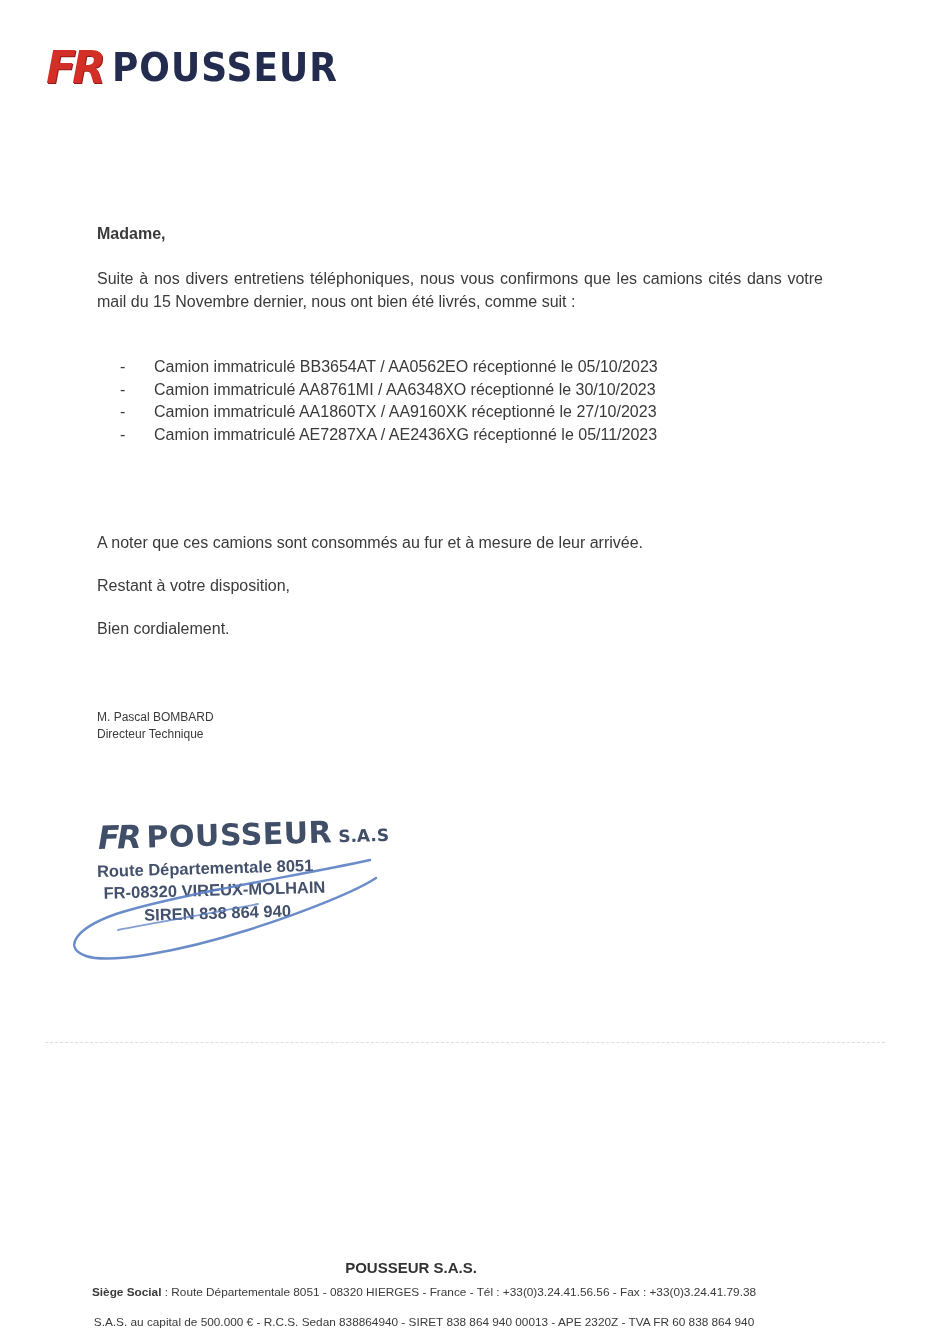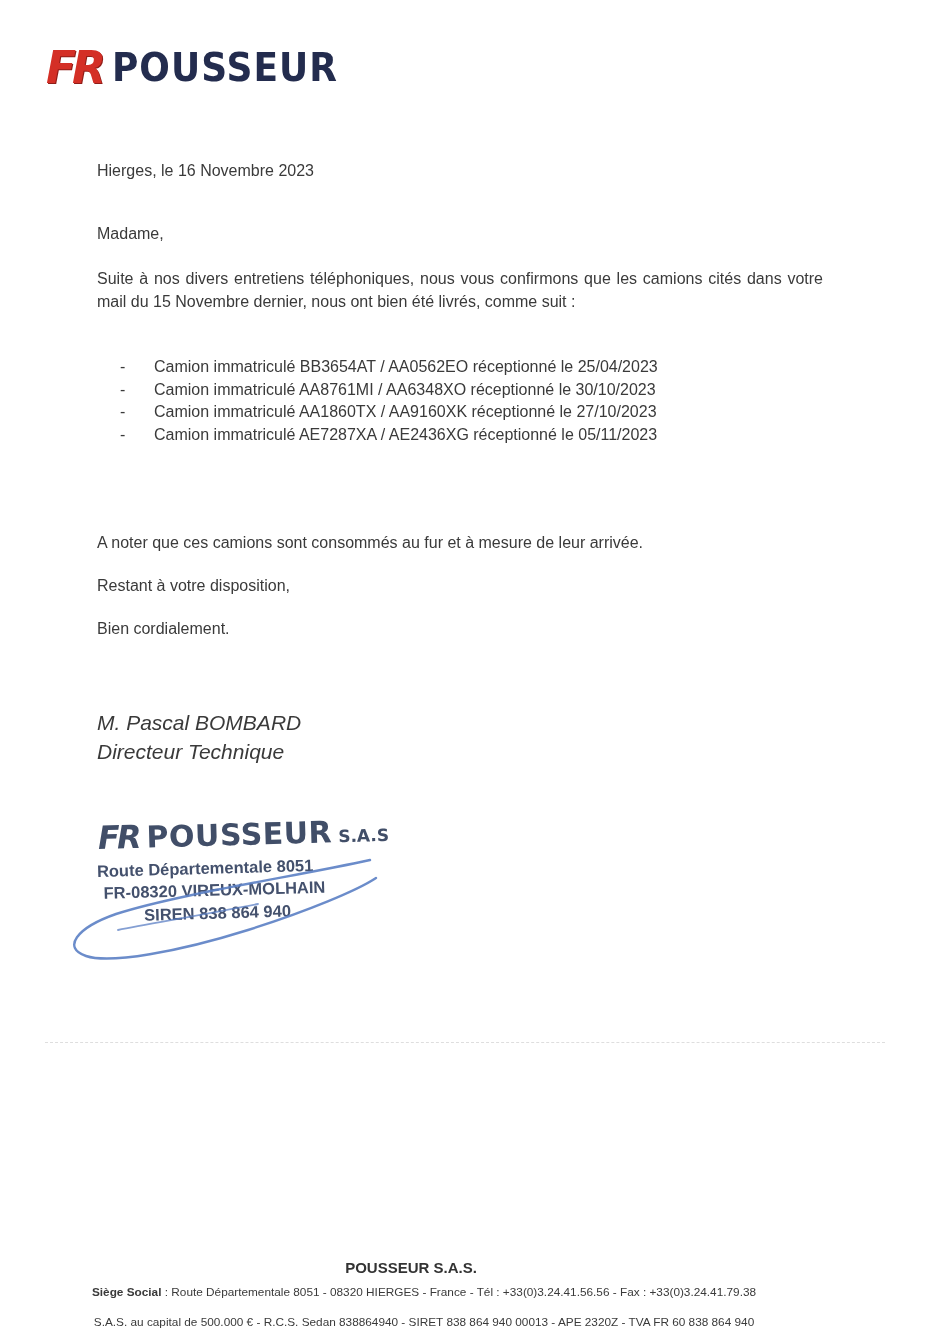--- a/index.html
+++ b/index.html
@@ -32,34 +32,34 @@
     color:#232c4e;
     letter-spacing:1px;
     transform:scaleY(1.08);
   }
 
   
   .abs { position:absolute; }
   .body-text { font-size:16px; line-height:1.45; color:#3a3a3a; }
 
   .date-line   { left:97px; top:143px; }
-  .salutation  { left:97px; top:206px; }
+  .salutation  { left:97px; top:206px;font-weight:bold; }
   .intro       { left:97px; top:251px; width:726px; text-align:justify; }
 
   .truck-list  { left:120px; top:340px; width:700px; }
   .truck-item  { display:flex; font-size:16px; line-height:1.42; }
   .truck-item .dash { width:34px; text-align:left; }
 
   .para1       { left:97px; top:473px; }
   .para2       { left:97px; top:515px; }
   .closing1    { left:97px; top:558px;text-align:center; }
   .closing2    { left:97px; top:601px; }
 
   .signer      { left:97px; top:693px; }
-  .signer div  { font-size:21px; line-height:1.38;font-style:italic; }
+  .signer div  { font-size:12px; line-height:1.38; }
 
   
   .stamp {
     position:absolute; left:95px; top:802px; width:290px;
     transform:rotate(-1.6deg);
     color:#3c4964;
     text-align:center;
   }
   .stamp-logo-line { display:flex; align-items:baseline; justify-content:flex-start; margin-left:4px; }
   .stamp-mark {
@@ -106,30 +106,29 @@
 </head>
 <body>
 
 <div class="page">
 
   <div class="logo">
     <span class="logo-mark">FR</span>
     <span class="logo-name">POUSSEUR</span>
   </div>
 
-  <div class="abs body-text date-line">Hierges, le 16 Novembre 2023</div>
 
   <div class="abs body-text salutation">Madame,</div>
 
   <div class="abs body-text intro">Suite à nos divers entretiens téléphoniques, nous vous confirmons que les camions cités dans votre mail du 15 Novembre dernier, nous ont bien été livrés, comme suit :</div>
 
   <div class="abs truck-list">
     <div class="truck-item">
       <span class="dash">-</span>
-      <span>Camion immatriculé BB3654AT / AA0562EO réceptionné le 25/04/2023</span>
+      <span>Camion immatriculé BB3654AT / AA0562EO réceptionné le 05/10/2023</span>
     </div>
     <div class="truck-item">
       <span class="dash">-</span>
       <span>Camion immatriculé AA8761MI / AA6348XO réceptionné le 30/10/2023</span>
     </div>
     <div class="truck-item">
       <span class="dash">-</span>
       <span>Camion immatriculé AA1860TX / AA9160XK réceptionné le 27/10/2023</span>
     </div>
     <div class="truck-item">

